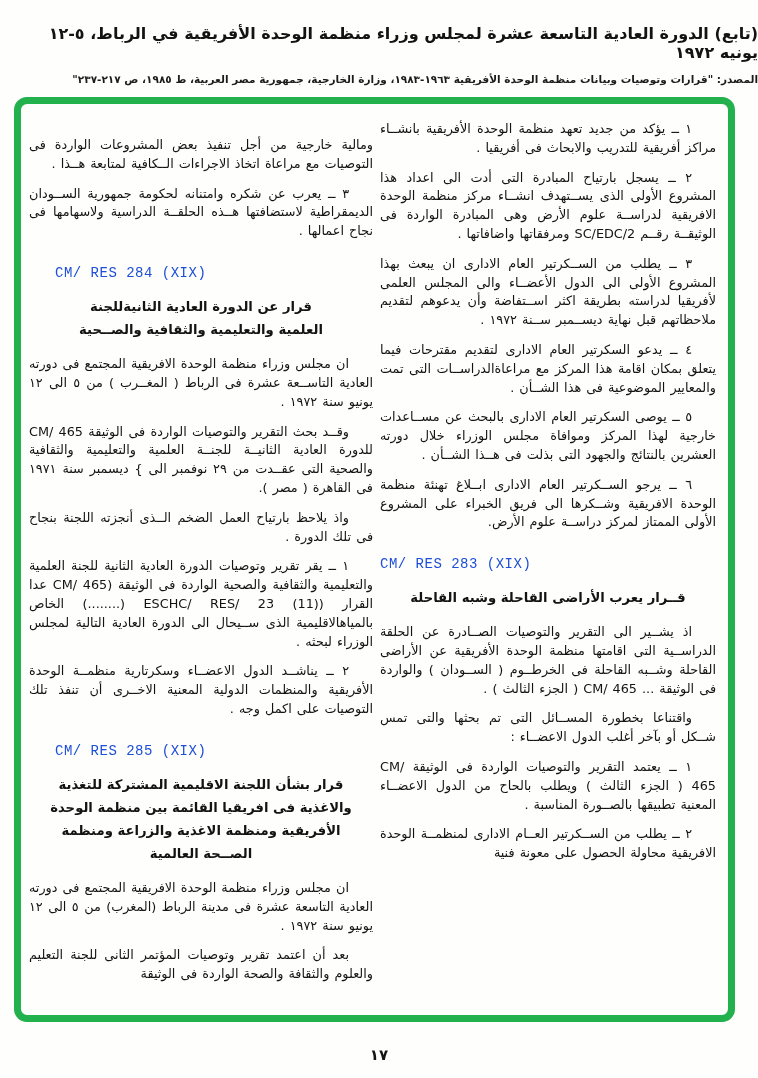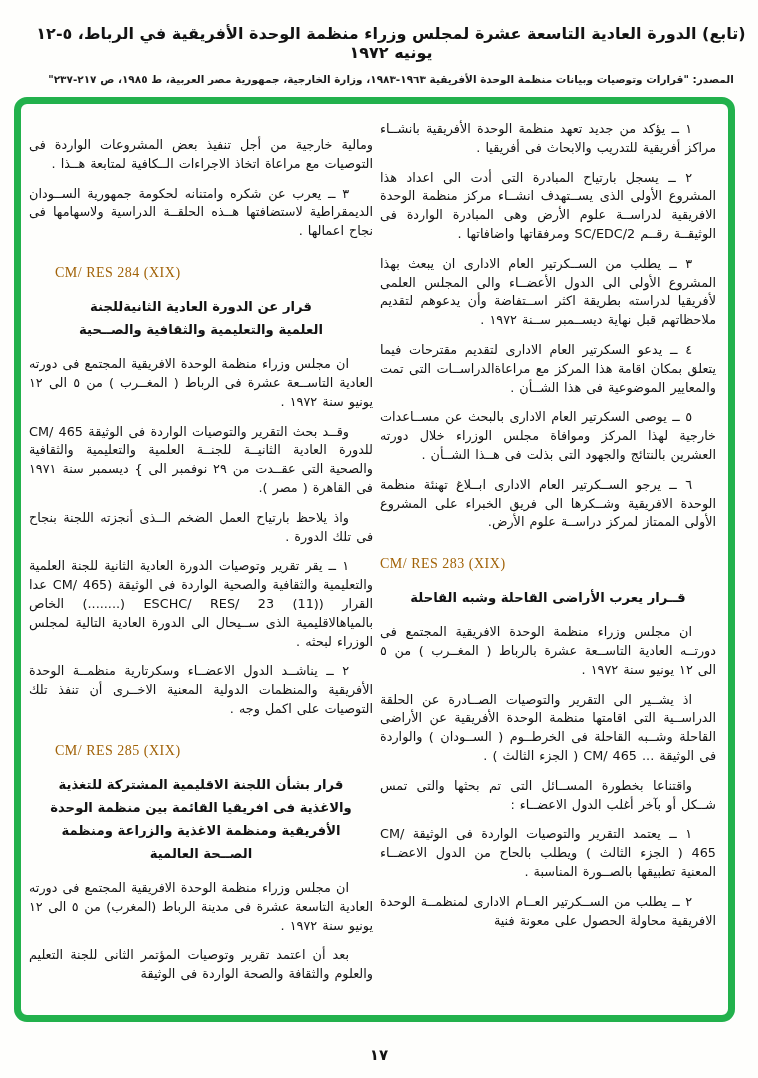--- a/index.html
+++ b/index.html
@@ -6,21 +6,21 @@
   body{
     width:758px;height:1078px;
     background:#fefefc;
     position:relative;
     overflow:hidden;
     font-family:"DejaVu Sans",sans-serif;
     color:#131313;
   }
   .page-header{
     position:absolute;top:24px;left:0;right:0;
-    text-align:center;direction:rtl;margin-left:24px;
+    direction:rtl;margin-left:24px;
   }
   .header-title{
     font-size:16px;font-weight:bold;
     letter-spacing:0;
   }
   .header-source{
     font-size:10.5px;font-weight:bold;
     margin-top:11px;color:#1c1c1c;
   }
   .content-frame{
@@ -44,24 +44,24 @@
     font-size:12.8px;
     line-height:1.47;
     text-align:justify;
     text-indent:24px;
     margin:0 0 11px 0;
     word-spacing:1px;
   }
   .para.no-indent{text-indent:0;}
   .res-code{
     direction:ltr;text-align:left;
-    font-family:Liberation Serif, serif;
+    font-family:Liberation Mono, monospace;
     font-size:14px;letter-spacing:0.5px;
     margin:24px 0 14px 0;
-    color:#a16207;
+    color:#1d4ed8;
   }
   .col-left .res-code{padding-left:26px;}
   .res-title{
     font-weight:bold;text-align:center;
     font-size:13.2px;line-height:1.75;
     margin:0 0 14px 0;
     white-space:pre-line;
     text-indent:0;
   }
   .page-number{
@@ -81,21 +81,20 @@
 
   <div class="col col-right">
     <p class="para">١ ــ يؤكد من جديد تعهد منظمة الوحدة الأفريقية بانشــاء مراكز أفريقية للتدريب والابحاث فى أفريقيا .</p>
     <p class="para">٢ ــ يسجل بارتياح المبادرة التى أدت الى اعداد هذا المشروع الأولى الذى يســتهدف انشــاء مركز منظمة الوحدة الافريقية لدراســة علوم الأرض وهى المبادرة الواردة فى الوثيقــة رقــم SC/EDC/2 ومرفقاتها واضافاتها .</p>
     <p class="para">٣ ــ يطلب من الســكرتير العام الادارى ان يبعث بهذا المشروع الأولى الى الدول الأعضــاء والى المجلس العلمى لأفريقيا لدراسته بطريقة اكثر اســتفاضة وأن يدعوهم لتقديم ملاحظاتهم قبل نهاية ديســمبر ســنة ١٩٧٢ .</p>
     <p class="para">٤ ــ يدعو السكرتير العام الادارى لتقديم مقترحات فيما يتعلق بمكان اقامة هذا المركز مع مراعاةالدراســات التى تمت والمعايير الموضوعية فى هذا الشــأن .</p>
     <p class="para">٥ ــ يوصى السكرتير العام الادارى بالبحث عن مســاعدات خارجية لهذا المركز وموافاة مجلس الوزراء خلال دورته العشرين بالنتائج والجهود التى بذلت فى هــذا الشــأن .</p>
     <p class="para">٦ ــ يرجو الســكرتير العام الادارى ابــلاغ تهنئة منظمة الوحدة الافريقية وشــكرها الى فريق الخبراء على المشروع الأولى الممتاز لمركز دراســة علوم الأرض.</p>
     <div class="res-code">CM/ RES 283 (XIX)</div>
     <div class="res-title">قــرار يعرب الأراضى القاحلة وشبه القاحلة</div>
-    <p class="para">ان مجلس وزراء منظمة الوحدة الافريقية المجتمع فى دورتــه العادية التاســعة عشرة بالرباط ( المغــرب ) من ٥ الى ١٢ يونيو سنة ١٩٧٢ .</p>
     <p class="para">اذ يشــير الى التقرير والتوصيات الصــادرة عن الحلقة الدراســية التى اقامتها منظمة الوحدة الأفريقية عن الأراضى القاحلة وشــبه القاحلة فى الخرطــوم ( الســودان ) والواردة فى الوثيقة ... CM/ 465 ( الجزء الثالث ) .</p>
     <p class="para">واقتناعا بخطورة المســائل التى تم بحثها والتى تمس شــكل أو بآخر أغلب الدول الاعضــاء :</p>
     <p class="para">١ ــ يعتمد التقرير والتوصيات الواردة فى الوثيقة CM/ 465 ( الجزء الثالث ) ويطلب بالحاح من الدول الاعضــاء المعنية تطبيقها بالصــورة المناسبة .</p>
     <p class="para">٢ ــ يطلب من الســكرتير العــام الادارى لمنظمــة الوحدة الافريقية محاولة الحصول على معونة فنية</p>
   </div>
 
   <div class="col col-left">
     <p class="para no-indent">ومالية خارجية من أجل تنفيذ بعض المشروعات الواردة فى التوصيات مع مراعاة اتخاذ الاجراءات الــكافية لمتابعة هــذا .</p>
     <p class="para">٣ ــ يعرب عن شكره وامتنانه لحكومة جمهورية الســودان الديمقراطية لاستضافتها هــذه الحلقــة الدراسية ولاسهامها فى نجاح اعمالها .</p>
     <div class="res-code">CM/ RES 284 (XIX)</div>

